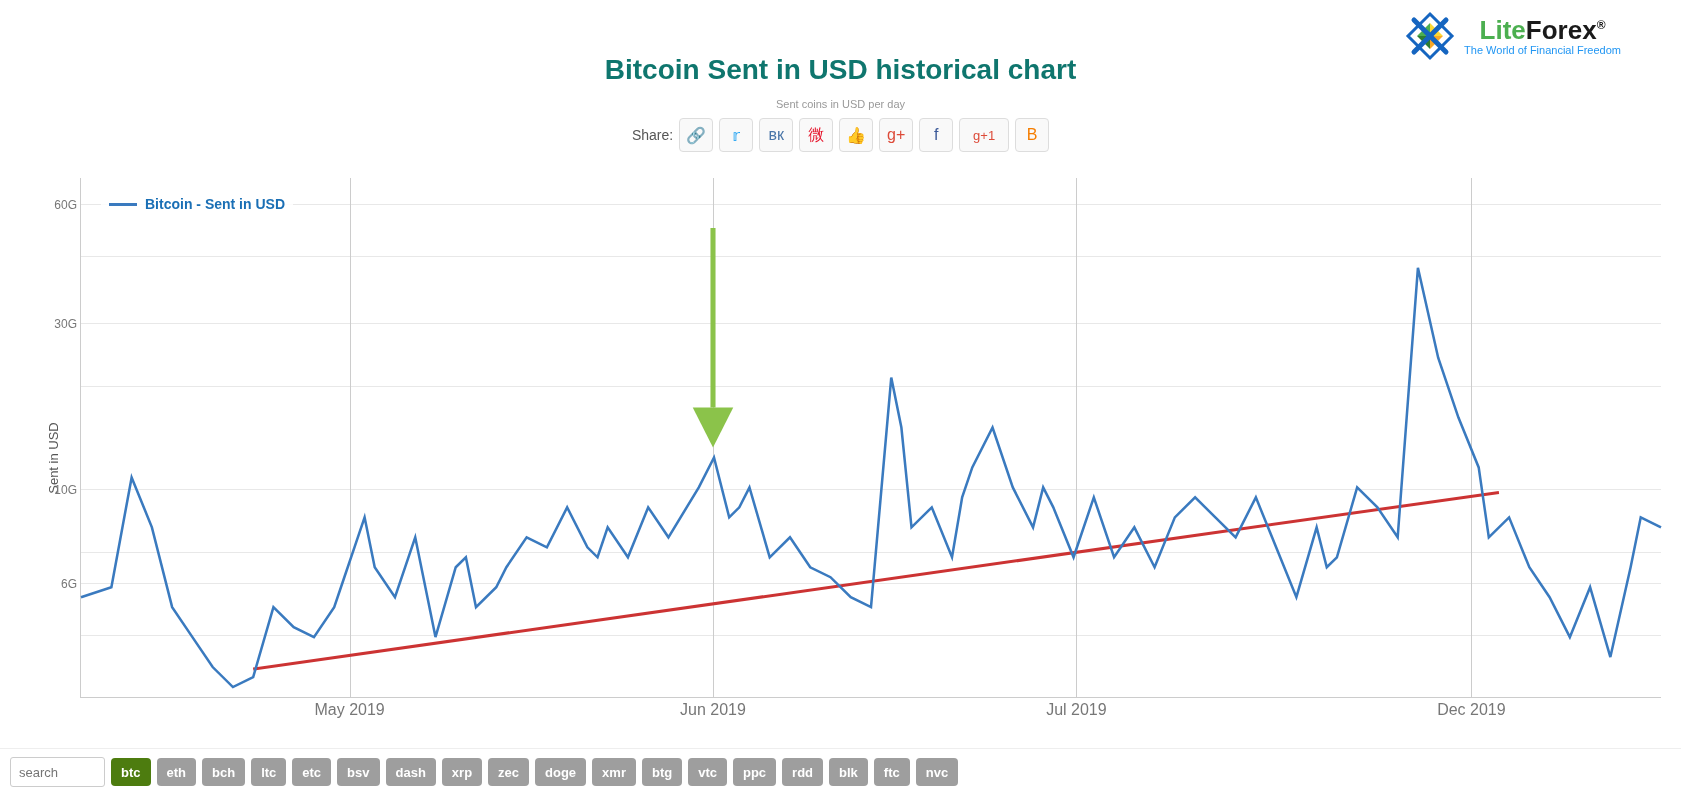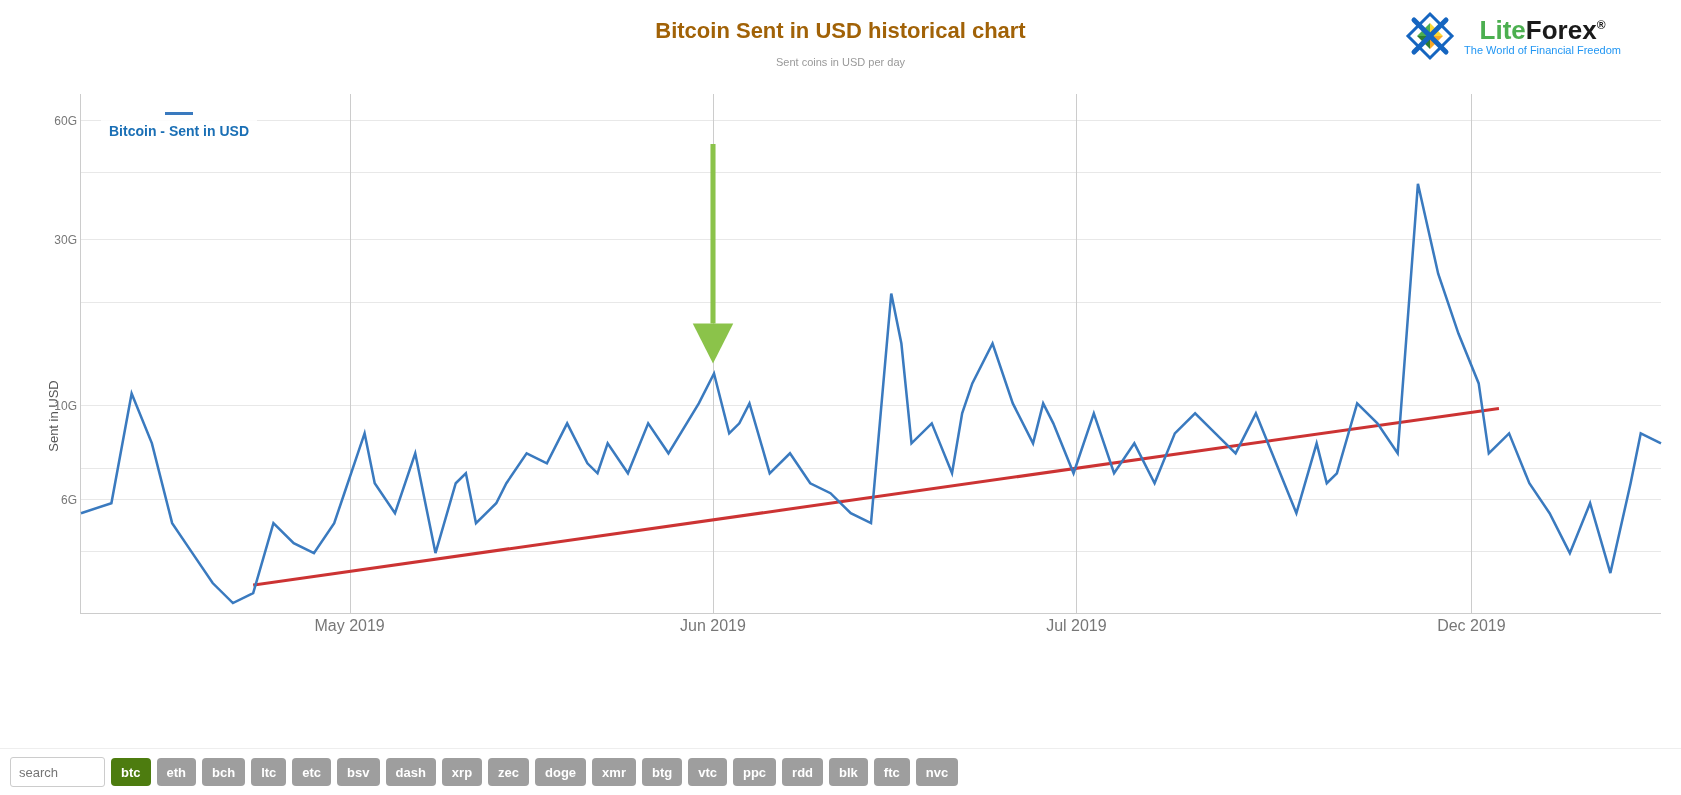--- a/index.html
+++ b/index.html
@@ -16,23 +16,24 @@
       background: #fff;
       display: flex;
       flex-direction: column;
     }
     .header {
       text-align: center;
       padding: 18px 0 6px 0;
       position: relative;
     }
     .header h1 {
-      font-size: 22px;
+      font-size: 28px;
       font-weight: bold;
-      color: #a16207;
+      color: #0f766e;
+      margin-top: 36px;
     }
     .subtitle {
       font-size: 11px;
       color: #999;
       margin-top: 12px;
     }
     .share-row {
       display: flex;
       align-items: center;
       justify-content: center;
@@ -132,21 +133,20 @@
       top: 14px;
       left: 20px;
       display: flex;
       align-items: center;
       gap: 8px;
       font-size: 14px;
       font-weight: bold;
       color: #1a6fb5;
       background: rgba(255,255,255,0.85);
       padding: 4px 8px;
-      flex-direction: column;
     }
     .legend-line {
       width: 28px;
       height: 3px;
       background: #3a7abf;
     }
     svg.chart-svg {
       position: absolute;
       top: 0; left: 0;
       width: 100%;
@@ -196,20 +196,32 @@
   </style>
 </head>
 <body>
 
 <div class="page-container">
 
   <div class="header">
     <h1>Bitcoin Sent in USD historical chart</h1>
     <div class="subtitle">Sent coins in USD per day</div>
 
+    <div class="share-row">
+      <span class="share-label">Share:</span>
+      <a class="share-btn" href="#" title="Reddit">🔗</a>
+      <a class="share-btn twitter" href="#" title="Twitter">𝕣</a>
+      <a class="share-btn vk" href="#" title="VK">вк</a>
+      <a class="share-btn weibo" href="#" title="Weibo">微</a>
+      <a class="share-btn thumbs" href="#" title="Like">👍</a>
+      <a class="share-btn gplus" href="#" title="Google+">g+</a>
+      <a class="share-btn facebook" href="#" title="Facebook">f</a>
+      <a class="share-btn gplusone" href="#" title="G+1" style="width:50px;font-size:13px;">g+1</a>
+      <a class="share-btn blogger" href="#" title="Blogger">B</a>
+    </div>
 
     <div class="logo">
       <div class="logo-row">
         <svg class="diamond-shape" viewBox="0 0 52 52">
 
           <polygon points="13,26 26,13 26,26" fill="#4caf50"></polygon>
           <polygon points="13,26 26,26 26,39" fill="#2e7d32"></polygon>
 
           <polygon points="26,13 39,26 26,26" fill="#fdd835"></polygon>
           <polygon points="26,26 39,26 26,39" fill="#f9a825"></polygon>

